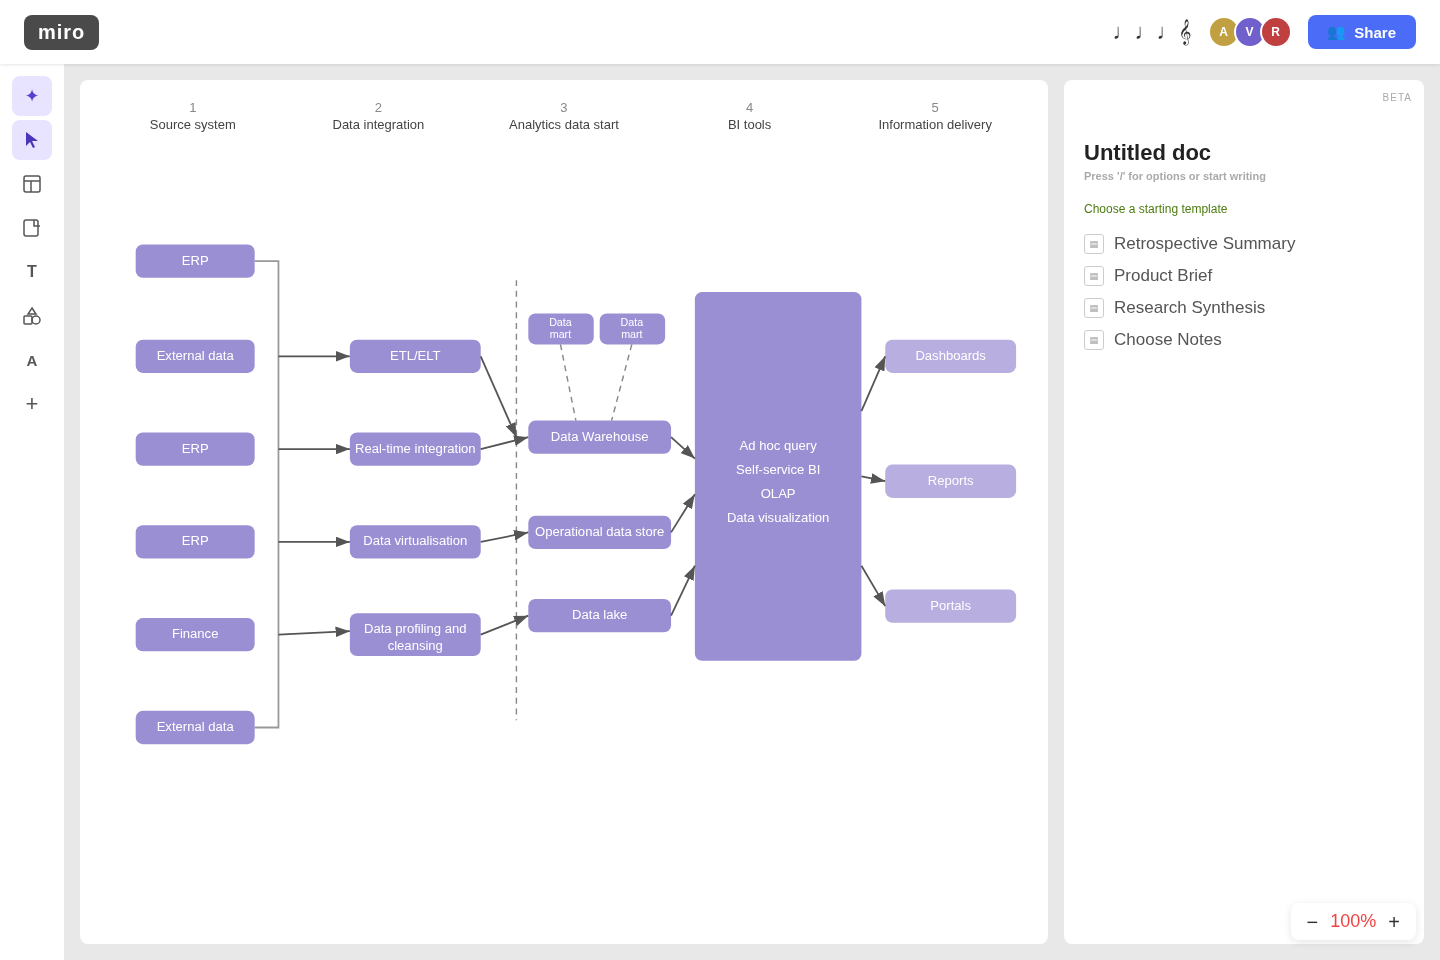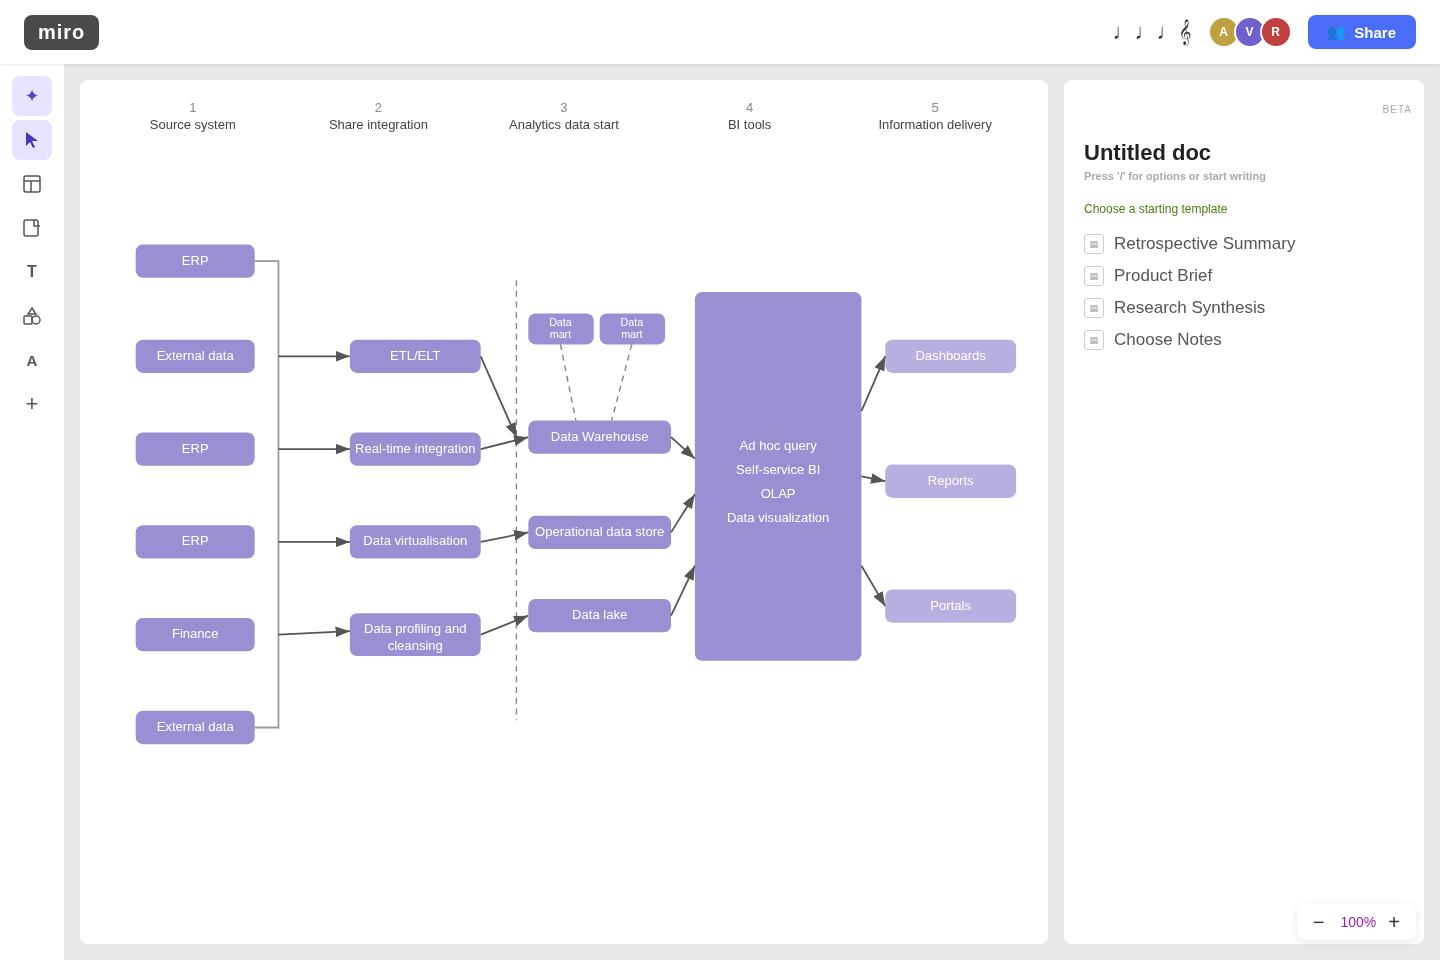--- a/index.html
+++ b/index.html
@@ -212,21 +212,21 @@
     #right-panel {
       background: white;
       border-radius: 8px;
       width: 360px;
       padding: 20px;
       position: relative;
       flex-shrink: 0;
     }
     #beta-badge {
       position: absolute;
-      top: 24px;
+      top: 12px;
       right: 12px;
       font-size: 10px;
       color: #aaa;
       letter-spacing: 1px;
     }
     #doc-title {
       font-size: 22px;
       font-weight: 600;
       color: #222;
       margin-bottom: 4px;
@@ -283,24 +283,24 @@
     }
     .zoom-btn {
       font-size: 20px;
       color: #333;
       cursor: pointer;
       background: none;
       border: none;
       line-height: 1;
     }
     #zoom-level {
-      font-size: 14px;
-      color: #a21caf;
+      font-size: 18px;
+      color: #ef4444;
       min-width: 40px;
-      text-align: right;
+      text-align: left;
     }
   </style>
 </head>
 <body>
 
 <div id="header">
   <div id="logo">miro</div>
   <div id="header-right">
     <div id="music-icon">♩♩♩𝄞</div>
     <div id="avatars">
@@ -351,21 +351,21 @@
 
   <div id="diagram-board">
     
     <div class="col-headers">
       <div class="col-header">
         <div class="col-num">1</div>
         <div class="col-label">Source system</div>
       </div>
       <div class="col-header">
         <div class="col-num">2</div>
-        <div class="col-label">Share integration</div>
+        <div class="col-label">Data integration</div>
       </div>
       <div class="col-header">
         <div class="col-num">3</div>
         <div class="col-label">Analytics data start</div>
       </div>
       <div class="col-header">
         <div class="col-num">4</div>
         <div class="col-label">BI tools</div>
       </div>
       <div class="col-header">

